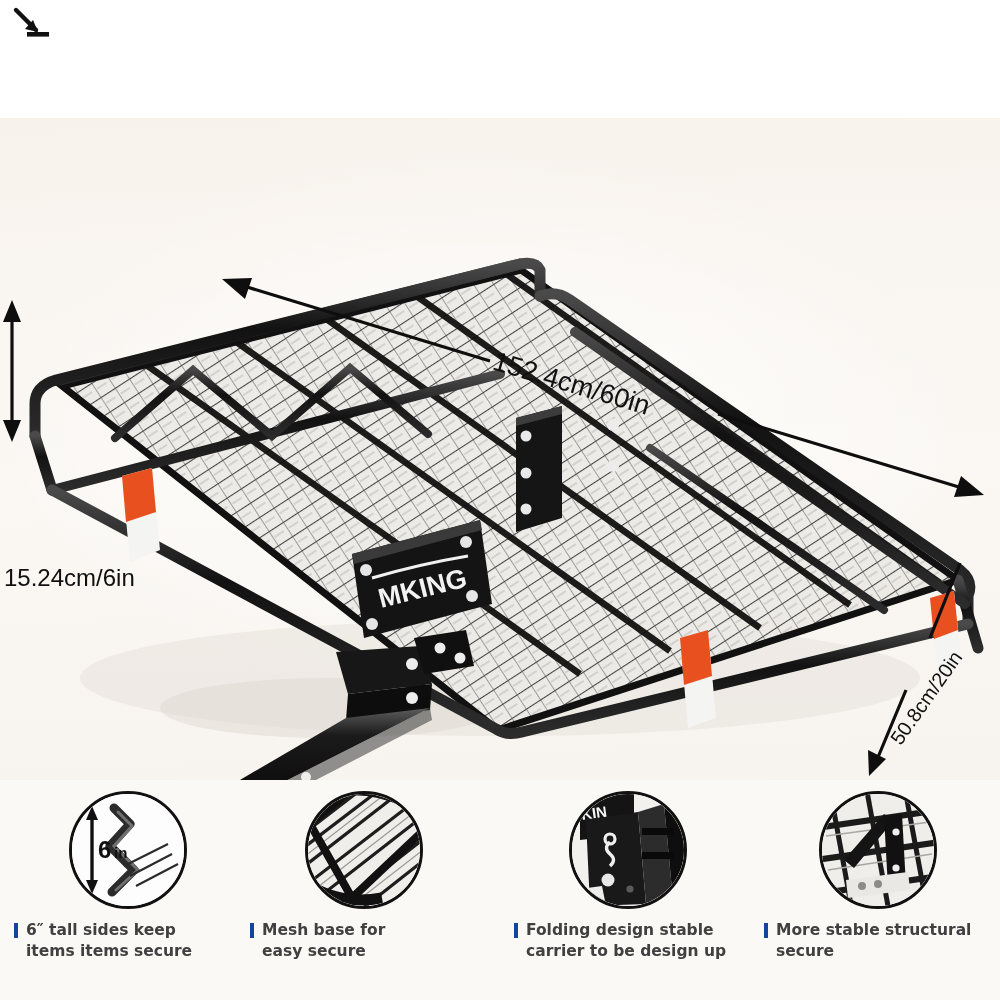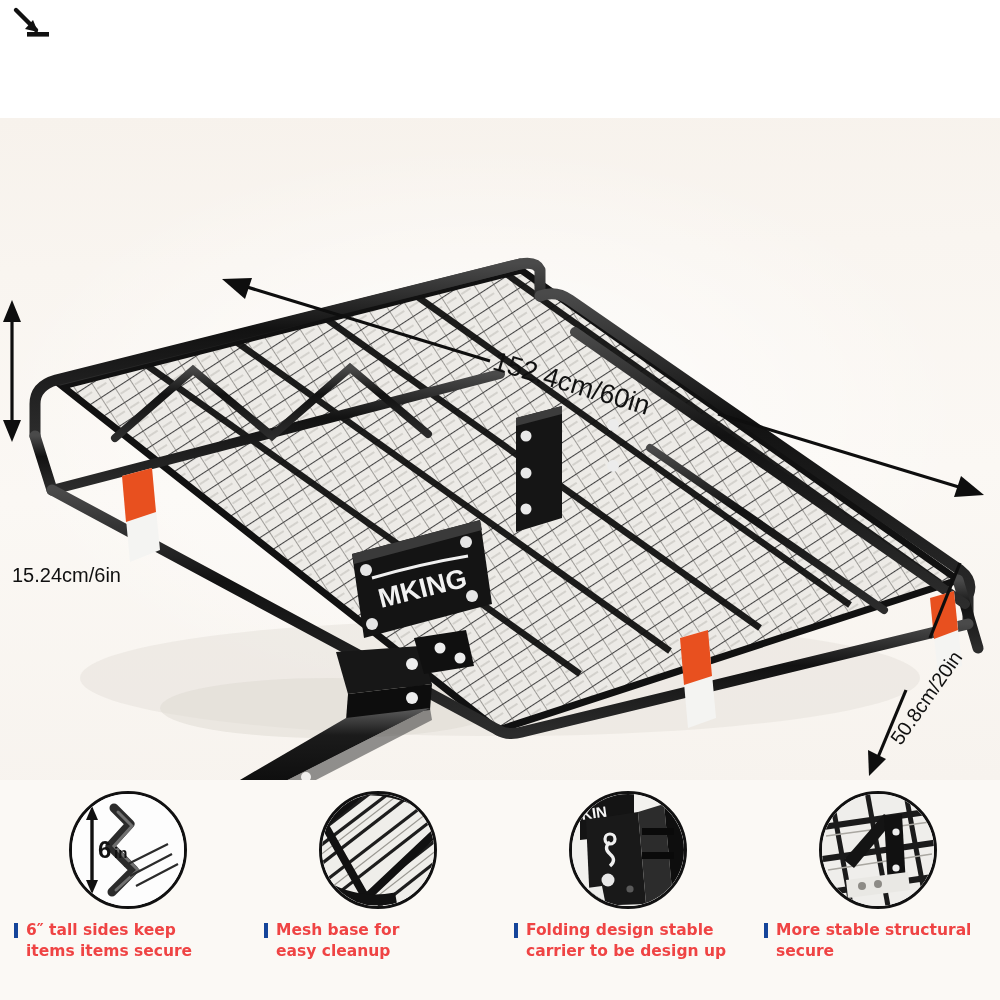--- a/index.html
+++ b/index.html
@@ -58,54 +58,54 @@
     color:#101010;
     white-space:nowrap;
   }
   .dim-length{
     left:498px;top:228px;
     font-size:27px;
     transform:rotate(16.5deg);
     transform-origin:left top;
   }
   .dim-height{
-    left:12px;top:446px;font-size:20px;
+    left:4px;top:446px;font-size:24px;
   }
   .dim-depth{
     left:886px;top:618px;font-size:20px;
     transform:rotate(-55deg);
     transform-origin:left top;
   }
 
   
   .features{
     position:absolute;left:0;top:780px;width:1000px;height:220px;
     background:#fbf9f5;
   }
   .feat{
     position:absolute;top:0;width:250px;height:220px;
   }
   .feat.i0{left:0px;}
-  .feat.i1{left:250px;text-decoration:underline;}
+  .feat.i1{left:236px;text-decoration:underline;}
   .feat.i2{left:500px;}
   .feat.i3{left:750px;}
 
   .circle{
     position:absolute;left:50%;top:11px;
     width:112px;height:112px;margin-left:-56px;
     border:3px solid #111;border-radius:50%;
     overflow:hidden;background:#fff;
   }
   .circle svg{position:absolute;left:0;top:0;}
 
   .cap{
     position:absolute;left:14px;top:140px;width:232px;
     font-family:"DejaVu Sans",sans-serif;
     font-size:15.5px;font-weight:700;line-height:21px;
-    color:#ef4444;
+    color:#404040;
     text-align:left;
     padding-left:12px;
     box-sizing:border-box;
   }
   .cap .bar{
     position:absolute;left:0px;top:3px;
     width:4px;height:15px;background:#15459a;
   }
   .cap .txt{display:inline;}
 </style>
@@ -342,21 +342,21 @@
             <line x1="30" y1="122" x2="133" y2="42"></line>
           </g>
           <path d="M2,30 L70,-26 L118,34 L44,104 Z" fill="none" stroke="#111" stroke-width="8"></path>
           <path d="M-4,88 Q30,112 74,104" fill="none" stroke="#111" stroke-width="11"></path>
           <path d="M12,2 Q54,-12 96,8" fill="none" stroke="#111" stroke-width="10"></path>
         </svg>
       </div>
       <div class="cap">
         <span class="bar"></span>
         <span class="txt">Mesh base for</span><br>
-        <span class="txt">easy cleanup</span>
+        <span class="txt">easy secure</span>
       </div>
     </div>
 
     <div class="feat i2">
       <div class="circle">
         <svg width="112" height="112" viewBox="0 0 112 112">
           <rect width="112" height="112" fill="#f2f1ee"></rect>
           <polygon points="8,2 62,-4 62,40 8,46" fill="#141414"></polygon>
           <text x="10" y="26" font-family="Liberation Sans, sans-serif" font-size="15" font-weight="700" fill="#f5f5f5" transform="rotate(-8 10 26)">KIN</text>
           <polygon points="14,26 66,18 74,110 18,112" fill="#191919"></polygon>

